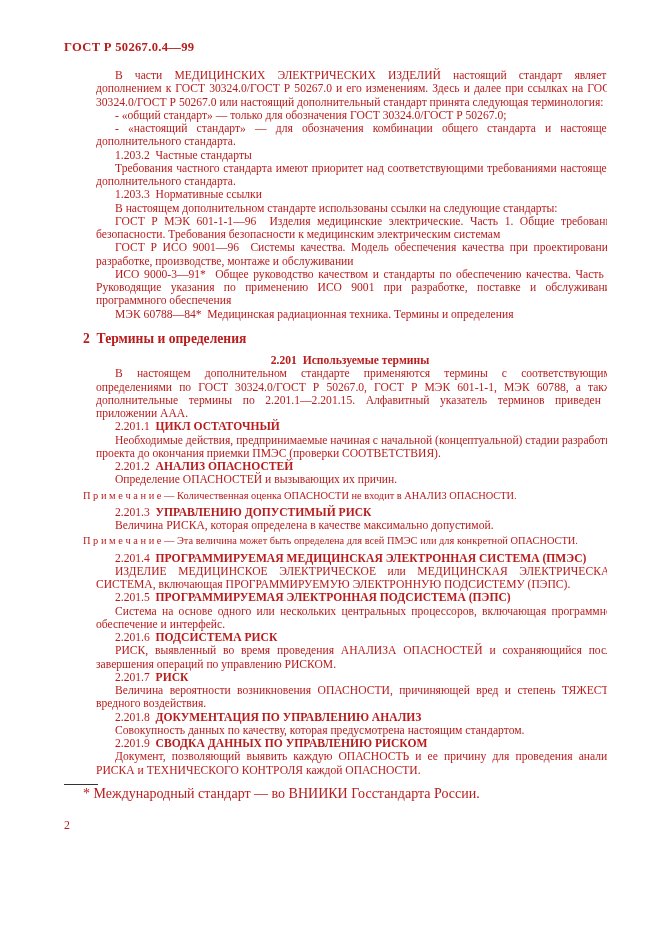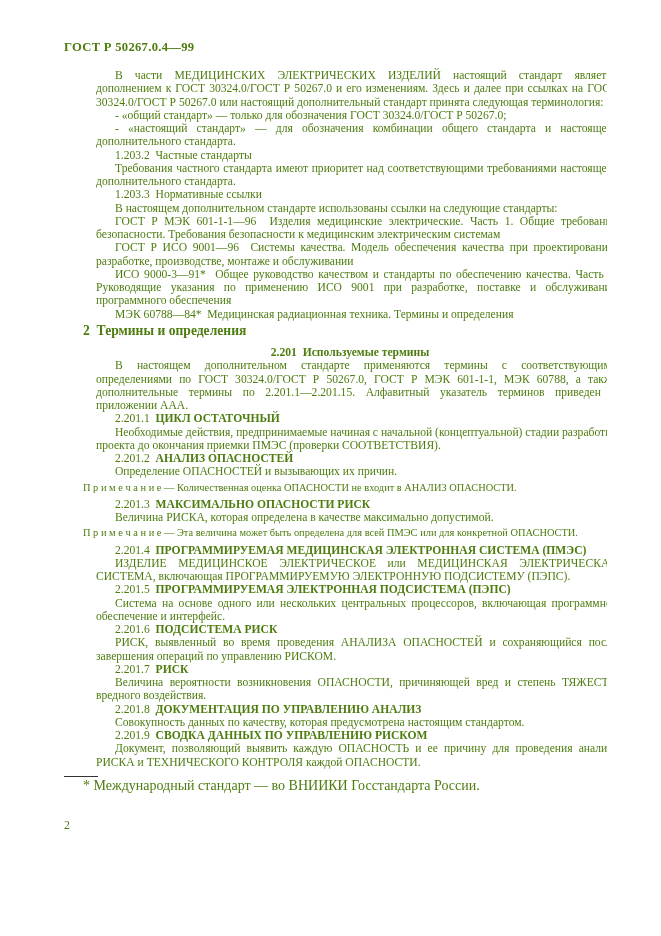--- a/index.html
+++ b/index.html
@@ -2,21 +2,21 @@
 <html><head>
 <meta charset="utf-8">
 <style>
   * { margin: 0; padding: 0; box-sizing: border-box; }
   html, body { background: #ffffff; }
   .page {
     position: relative;
     width: 607px;
     height: 936px;
     background: #ffffff;
-    color: #4d7c0f;
+    color: #b91c1c;
     font-family: "Liberation Serif", "DejaVu Serif", serif;
     overflow: hidden;
   }
   .content {
     position: absolute;
     left: 64px;
     top: 40px;
     width: 553px;
   }
   .doc-header {
@@ -30,21 +30,21 @@
     line-height: 13.25px;
     text-align: justify;
     text-indent: 19px;
     margin-left: 32px;
   }
   p.h1 {
     font-size: 13.6px;
     font-weight: bold;
     text-align: left;
     text-indent: 19px;
-    margin: 3px 0 9px 0;
+    margin: 11px 0 9px 0;
   }
   p.h2 {
     font-weight: bold;
     text-align: center;
     margin: 1px 0 0 0;
   }
   p.term .term-title { font-weight: bold; }
   p.note {
     font-size: 10.4px;
     line-height: 12.3px;
@@ -90,21 +90,21 @@
         <p class="para body">ИСО 9000-3—91*&nbsp; Общее руководство качеством и стандарты по обеспечению качества. Часть 3. Руководящие указания по применению ИСО 9001 при разработке, поставке и обслуживании программного обеспечения</p>
         <p class="para body">МЭК 60788—84*&nbsp; Медицинская радиационная техника. Термины и определения</p>
         <p class="para h1">2&nbsp; Термины и определения</p>
         <p class="para h2">2.201&nbsp; Используемые термины</p>
         <p class="para body">В настоящем дополнительном стандарте применяются термины с соответствующими определениями по ГОСТ 30324.0/ГОСТ Р 50267.0, ГОСТ Р МЭК 601-1-1, МЭК 60788, а также дополнительные термины по 2.201.1—2.201.15. Алфавитный указатель терминов приведен в приложении ААА.</p>
         <p class="para term"><span class="term-num">2.201.1&nbsp; </span><span class="term-title">ЦИКЛ ОСТАТОЧНЫЙ</span></p>
         <p class="para body">Необходимые действия, предпринимаемые начиная с начальной (концептуальной) стадии разработки проекта до окончания приемки ПМЭС (проверки СООТВЕТСТВИЯ).</p>
         <p class="para term"><span class="term-num">2.201.2&nbsp; </span><span class="term-title">АНАЛИЗ ОПАСНОСТЕЙ</span></p>
         <p class="para body">Определение ОПАСНОСТЕЙ и вызывающих их причин.</p>
         <p class="para note">П р и м е ч а н и е — Количественная оценка ОПАСНОСТИ не входит в АНАЛИЗ ОПАСНОСТИ.</p>
-        <p class="para term"><span class="term-num">2.201.3&nbsp; </span><span class="term-title">МАКСИМАЛЬНО ОПАСНОСТИ РИСК</span></p>
+        <p class="para term"><span class="term-num">2.201.3&nbsp; </span><span class="term-title">УПРАВЛЕНИЮ ДОПУСТИМЫЙ РИСК</span></p>
         <p class="para body">Величина РИСКА, которая определена в качестве максимально допустимой.</p>
         <p class="para note">П р и м е ч а н и е — Эта величина может быть определена для всей ПМЭС или для конкретной ОПАСНОСТИ.</p>
         <p class="para term"><span class="term-num">2.201.4&nbsp; </span><span class="term-title">ПРОГРАММИРУЕМАЯ МЕДИЦИНСКАЯ ЭЛЕКТРОННАЯ СИСТЕМА (ПМЭС)</span></p>
         <p class="para body">ИЗДЕЛИЕ МЕДИЦИНСКОЕ ЭЛЕКТРИЧЕСКОЕ или МЕДИЦИНСКАЯ ЭЛЕКТРИЧЕСКАЯ СИСТЕМА, включающая ПРОГРАММИРУЕМУЮ ЭЛЕКТРОННУЮ ПОДСИСТЕМУ (ПЭПС).</p>
         <p class="para term"><span class="term-num">2.201.5&nbsp; </span><span class="term-title">ПРОГРАММИРУЕМАЯ ЭЛЕКТРОННАЯ ПОДСИСТЕМА (ПЭПС)</span></p>
         <p class="para body">Система на основе одного или нескольких центральных процессоров, включающая программное обеспечение и интерфейс.</p>
         <p class="para term"><span class="term-num">2.201.6&nbsp; </span><span class="term-title">ПОДСИСТЕМА РИСК</span></p>
         <p class="para body">РИСК, выявленный во время проведения АНАЛИЗА ОПАСНОСТЕЙ и сохраняющийся после завершения операций по управлению РИСКОМ.</p>
         <p class="para term"><span class="term-num">2.201.7&nbsp; </span><span class="term-title">РИСК</span></p>
         <p class="para body">Величина вероятности возникновения ОПАСНОСТИ, причиняющей вред и степень ТЯЖЕСТИ вредного воздействия.</p>

